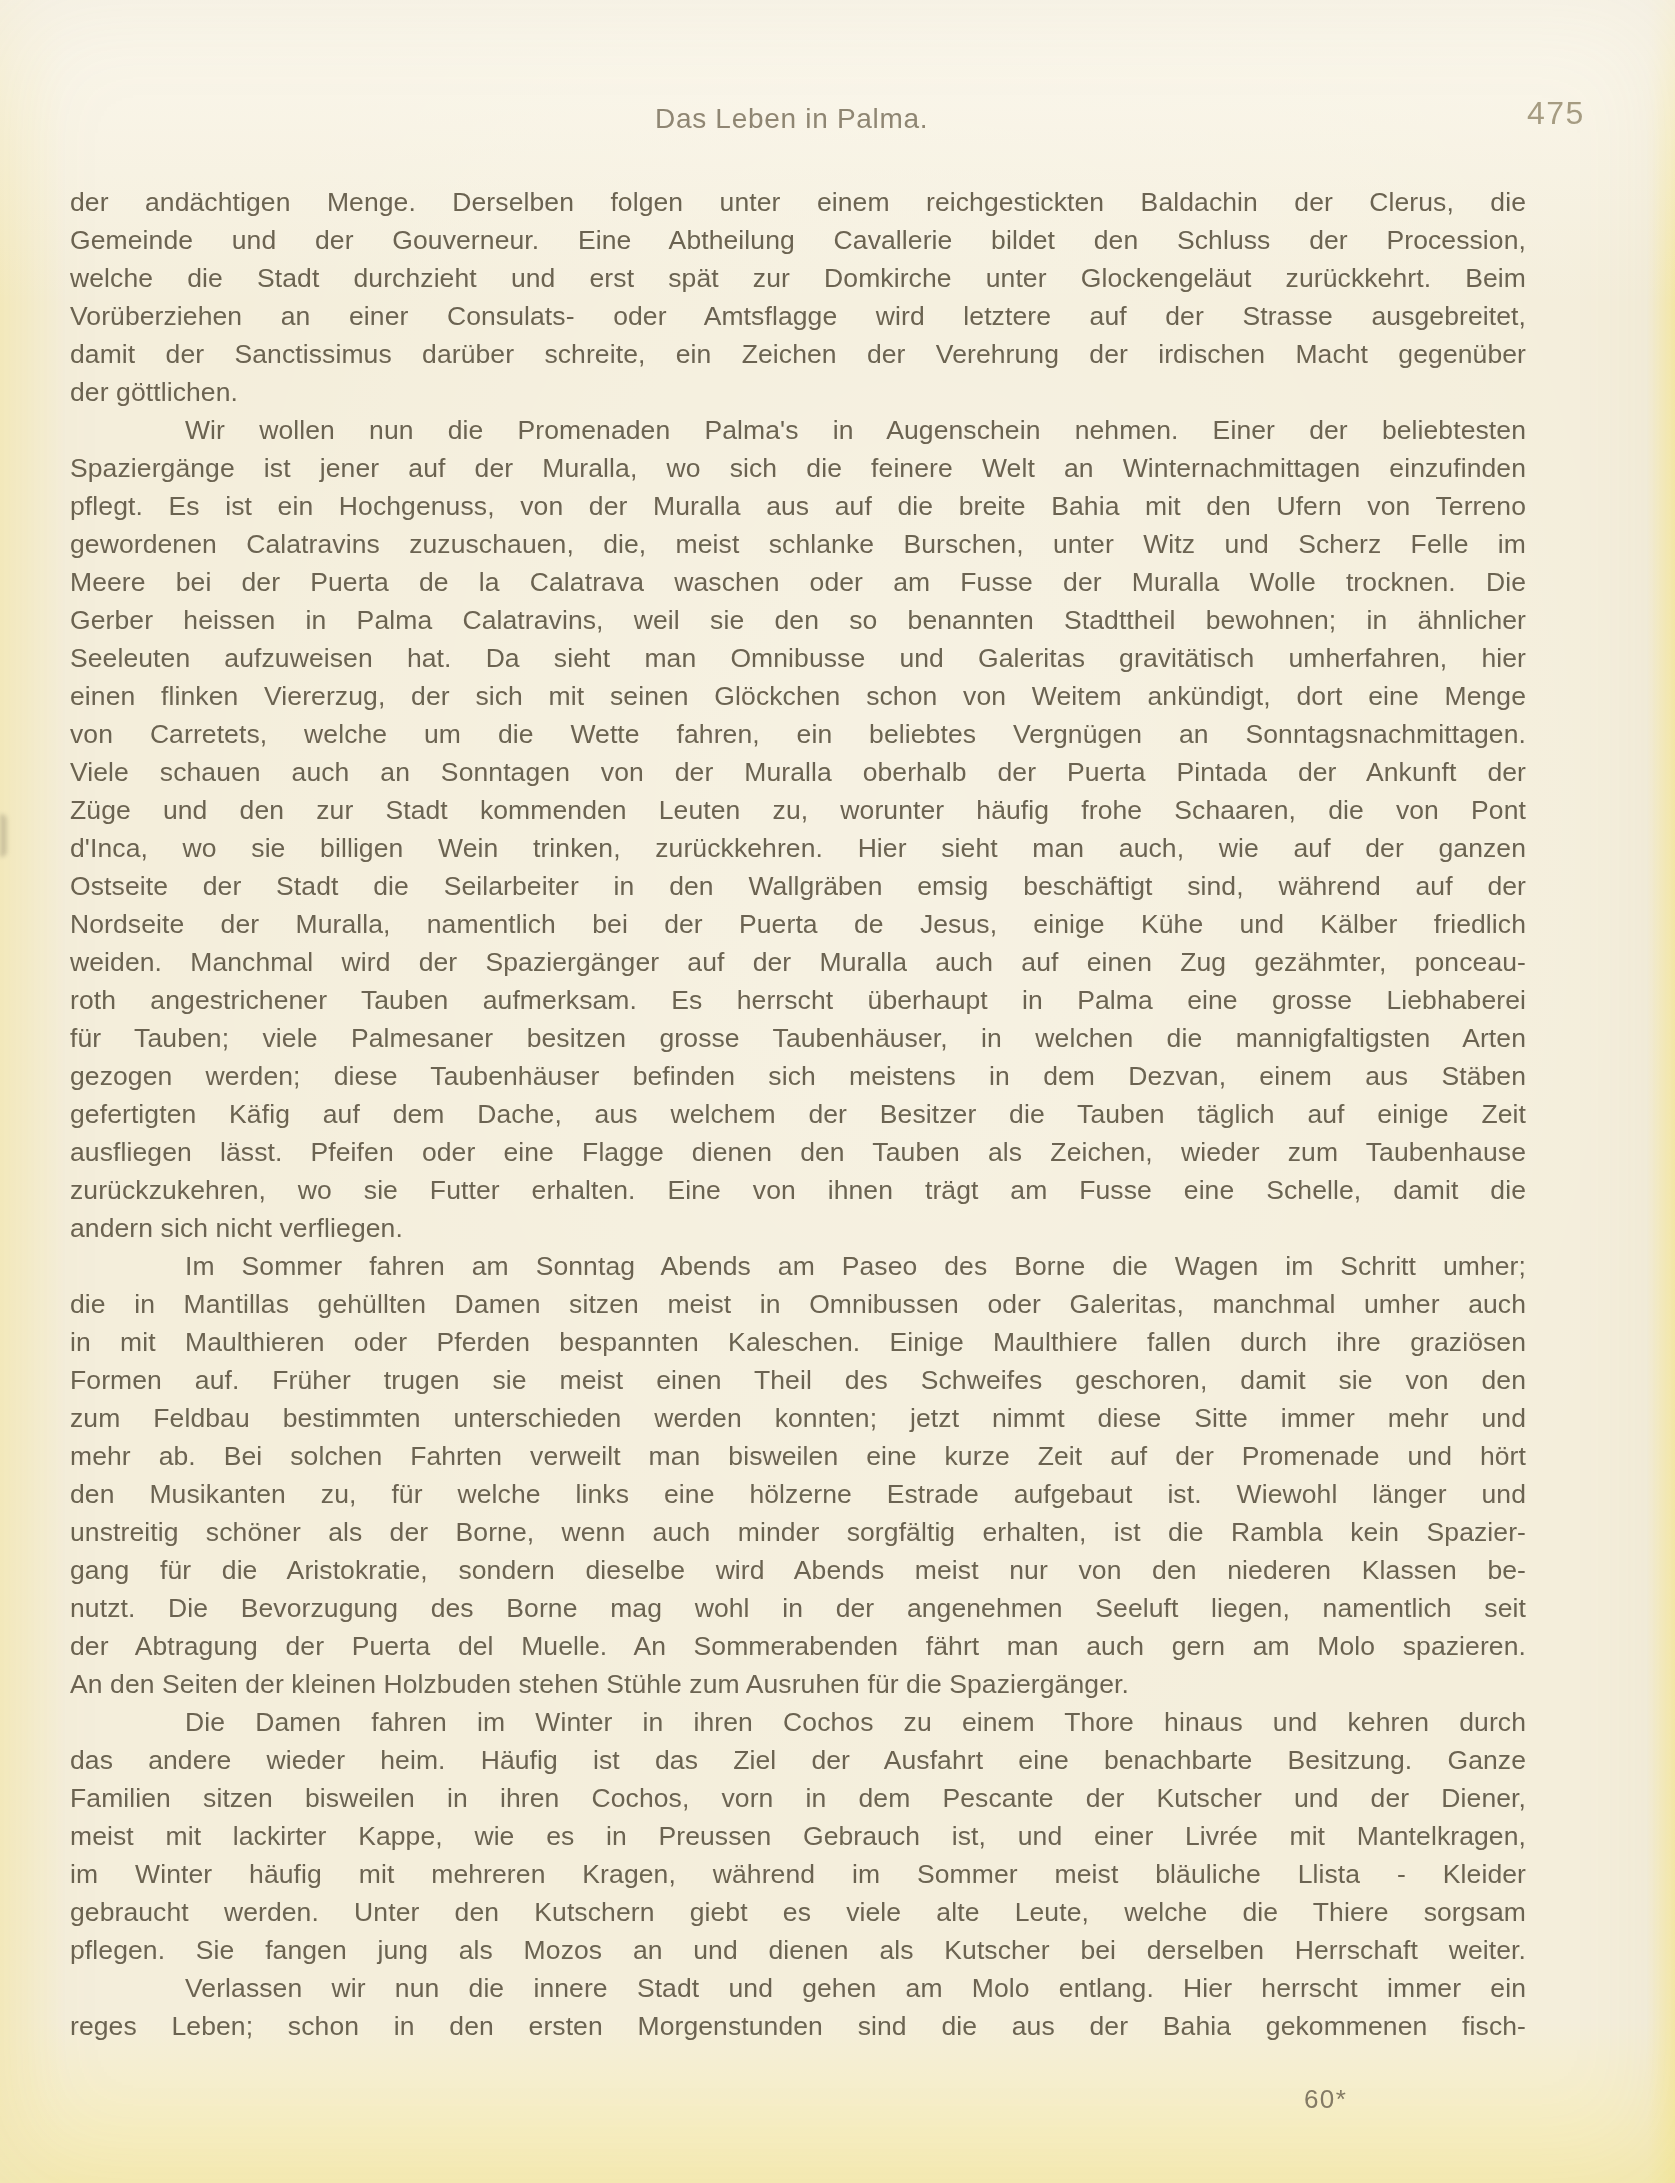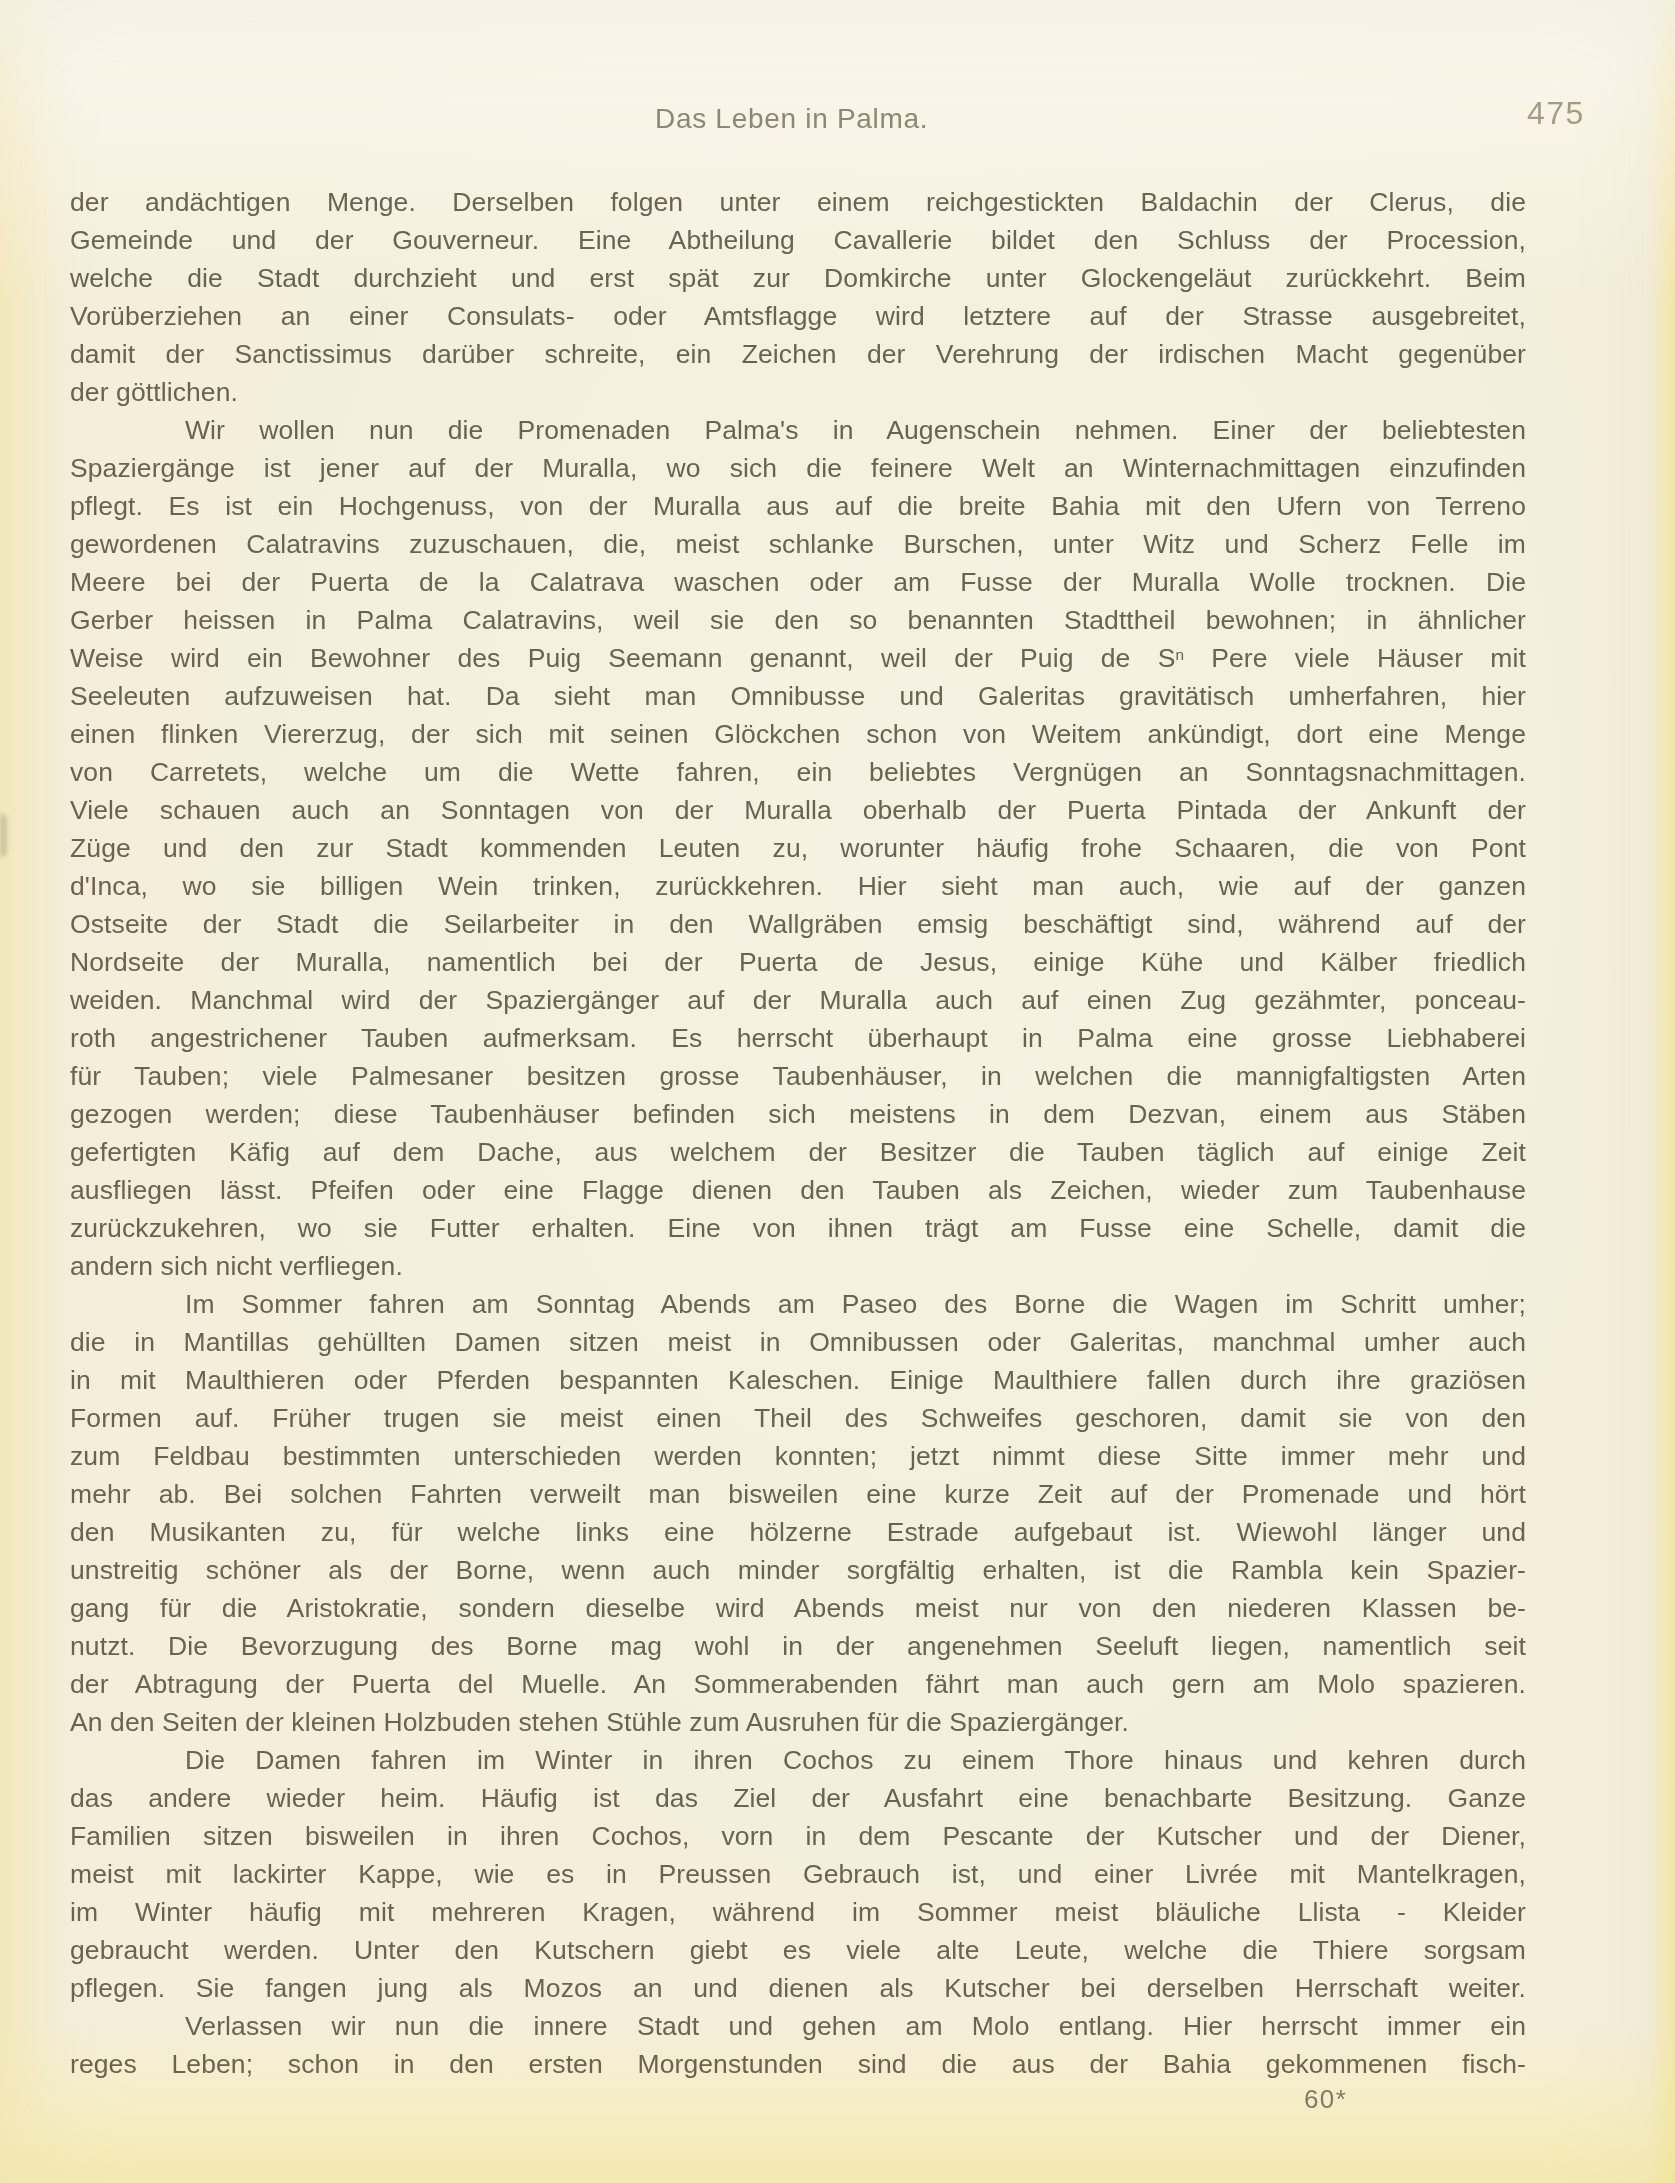--- a/index.html
+++ b/index.html
@@ -105,21 +105,20 @@
       <div class="line">welche die Stadt durchzieht und erst spät zur Domkirche unter Glockengeläut zurückkehrt. Beim</div>
       <div class="line">Vorüberziehen an einer Consulats- oder Amtsflagge wird letztere auf der Strasse ausgebreitet,</div>
       <div class="line">damit der Sanctissimus darüber schreite, ein Zeichen der Verehrung der irdischen Macht gegenüber</div>
       <div class="line flush">der göttlichen.</div>
       <div class="line indent">Wir wollen nun die Promenaden Palma's in Augenschein nehmen. Einer der beliebtesten</div>
       <div class="line">Spaziergänge ist jener auf der Muralla, wo sich die feinere Welt an Winternachmittagen einzufinden</div>
       <div class="line">pflegt. Es ist ein Hochgenuss, von der Muralla aus auf die breite Bahia mit den Ufern von Terreno</div>
       <div class="line">gewordenen Calatravins zuzuschauen, die, meist schlanke Burschen, unter Witz und Scherz Felle im</div>
       <div class="line">Meere bei der Puerta de la Calatrava waschen oder am Fusse der Muralla Wolle trocknen. Die</div>
       <div class="line">Gerber heissen in Palma Calatravins, weil sie den so benannten Stadttheil bewohnen; in ähnlicher</div>
-      <div class="line">Weise wird ein Bewohner des Puig Seemann genannt, weil der Puig de S<sup class="sup">n</sup> Pere viele Häuser mit</div>
       <div class="line">Seeleuten aufzuweisen hat. Da sieht man Omnibusse und Galeritas gravitätisch umherfahren, hier</div>
       <div class="line">einen flinken Viererzug, der sich mit seinen Glöckchen schon von Weitem ankündigt, dort eine Menge</div>
       <div class="line">von Carretets, welche um die Wette fahren, ein beliebtes Vergnügen an Sonntagsnachmittagen.</div>
       <div class="line">Viele schauen auch an Sonntagen von der Muralla oberhalb der Puerta Pintada der Ankunft der</div>
       <div class="line">Züge und den zur Stadt kommenden Leuten zu, worunter häufig frohe Schaaren, die von Pont</div>
       <div class="line">d'Inca, wo sie billigen Wein trinken, zurückkehren. Hier sieht man auch, wie auf der ganzen</div>
       <div class="line">Ostseite der Stadt die Seilarbeiter in den Wallgräben emsig beschäftigt sind, während auf der</div>
       <div class="line">Nordseite der Muralla, namentlich bei der Puerta de Jesus, einige Kühe und Kälber friedlich</div>
       <div class="line">weiden. Manchmal wird der Spaziergänger auf der Muralla auch auf einen Zug gezähmter, ponceau-</div>
       <div class="line">roth angestrichener Tauben aufmerksam. Es herrscht überhaupt in Palma eine grosse Liebhaberei</div>

